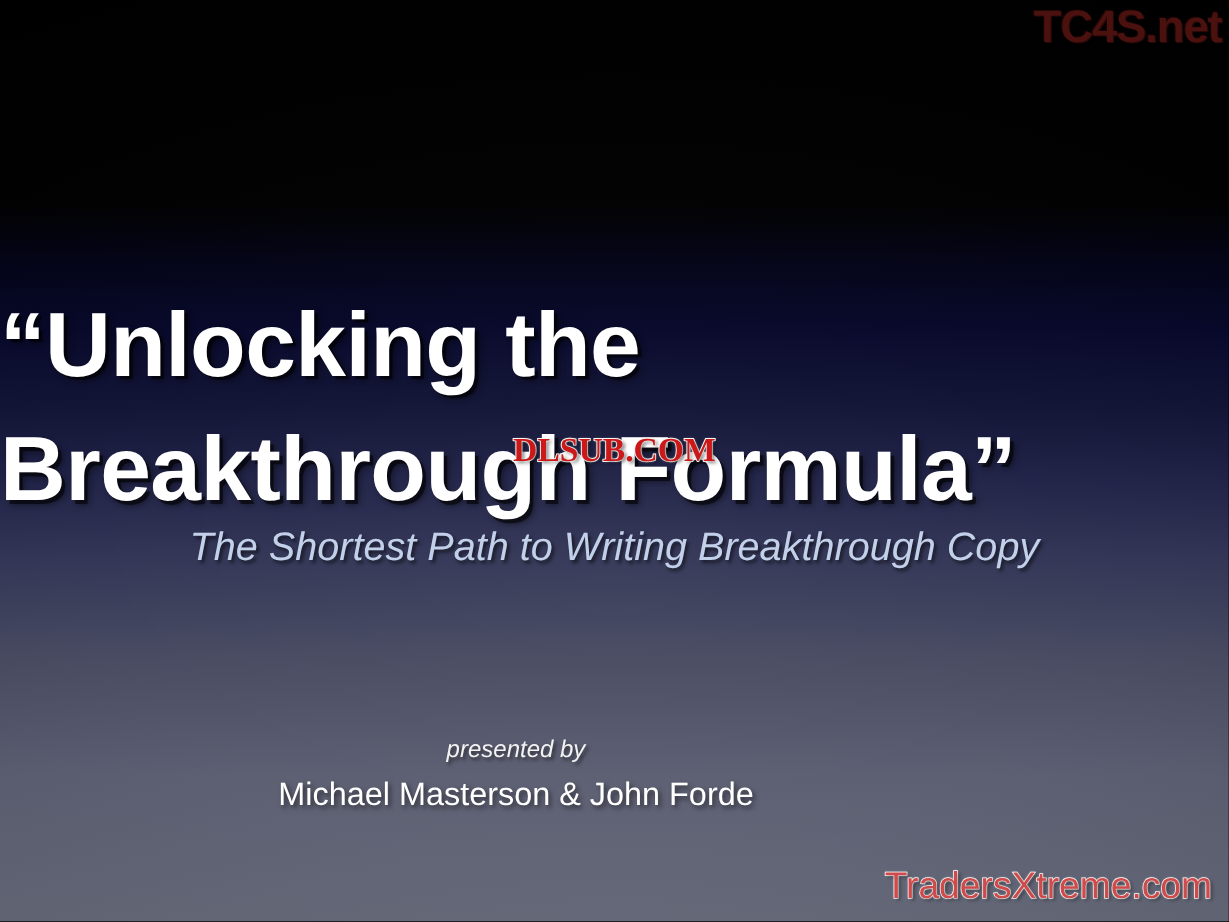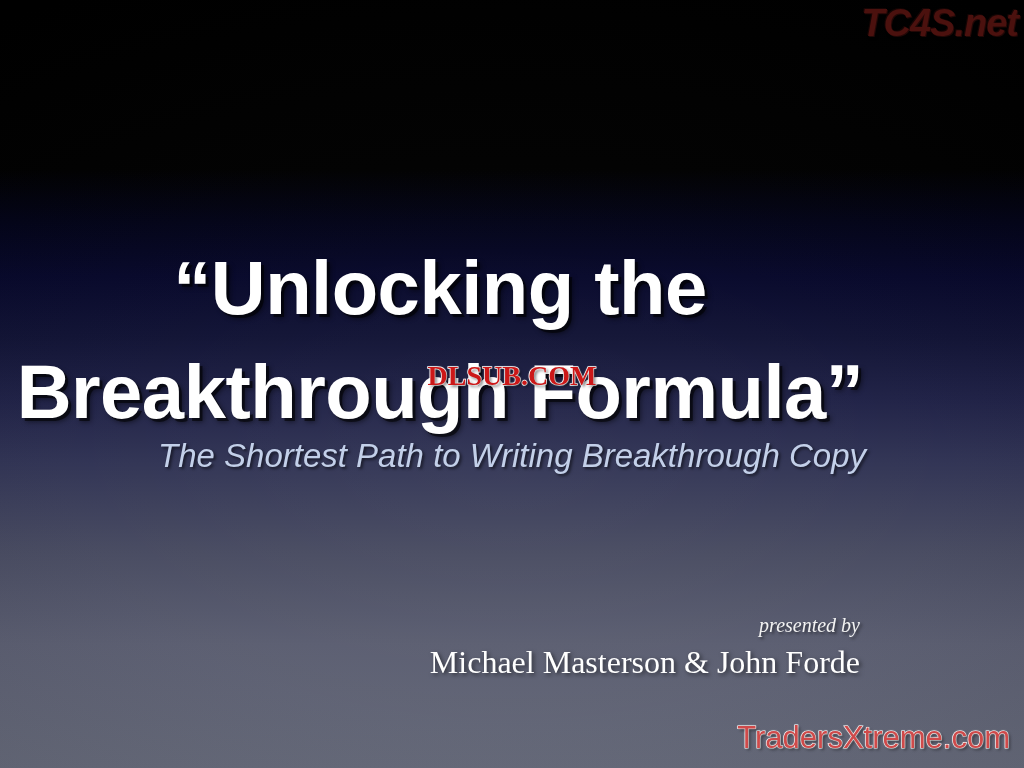--- a/index.html
+++ b/index.html
@@ -44,21 +44,20 @@
         rgba(0,0,0,0.10) 100%);
     pointer-events: none;
   }
 
   
   #title-block {
     position: absolute;
     top: 236px;
     left: 0;
     width: 880px;
-    text-align: center;
   }
   .title-line {
     color: #ffffff;
     font-size: 76px;
     font-weight: bold;
     line-height: 104px;
     letter-spacing: -0.5px;
     white-space: nowrap;
     text-shadow:
       3px 3px 0 rgba(0,0,0,0.55),
@@ -79,46 +78,44 @@
     white-space: nowrap;
     text-shadow: 2px 2px 3px rgba(0,0,0,0.55);
   }
 
   
   #presenter-block {
     position: absolute;
     top: 612px;
     left: 0;
     width: 860px;
-    text-align: right;
-    font-family: Liberation Serif, serif;
+    text-align: center;
   }
   #presented-by {
     color: #f2f2f2;
     font-size: 20px;
     font-style: italic;
     line-height: 26px;
     text-shadow: 2px 2px 3px rgba(0,0,0,0.5);
   }
   #presenter-names {
     color: #ffffff;
-    font-size: 32px;
+    font-size: 27px;
     line-height: 44px;
     margin-top: 2px;
     text-shadow: 2px 2px 4px rgba(0,0,0,0.55);
   }
 
   
   #wm-top-right {
     position: absolute;
     top: 2px;
     right: 6px;
     font-size: 38px;
     font-weight: bold;
-    font-style: italic;
     letter-spacing: -1px;
     color: #5c1512;
     text-shadow:
       1px 1px 0 #2a0a08,
       -1px -1px 0 #1a0605,
       2px 2px 3px rgba(0,0,0,0.9);
     opacity: 0.82;
   }
 
   #wm-center {

